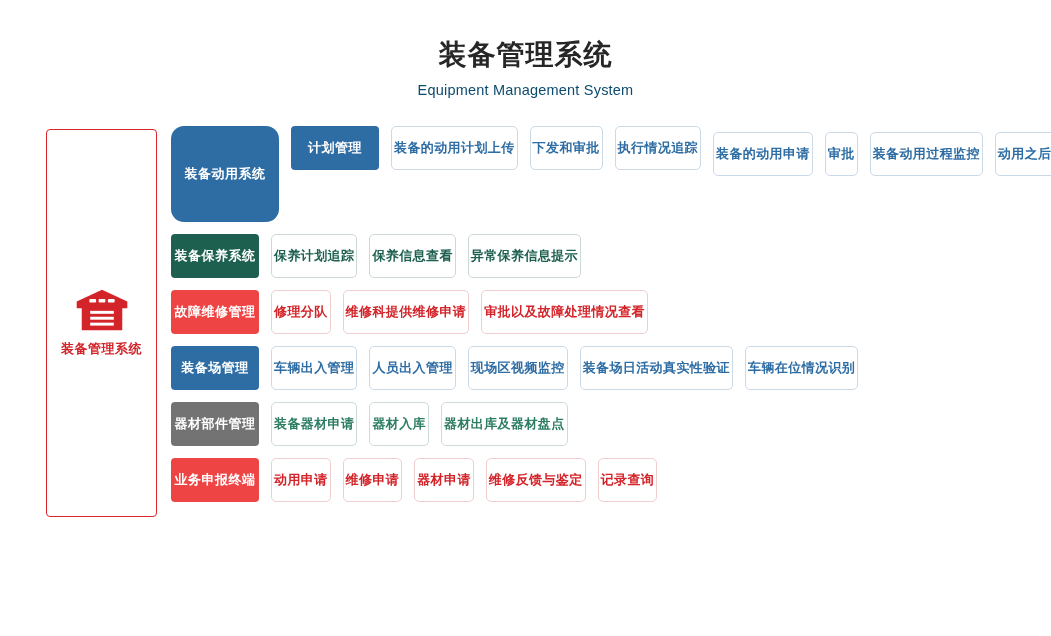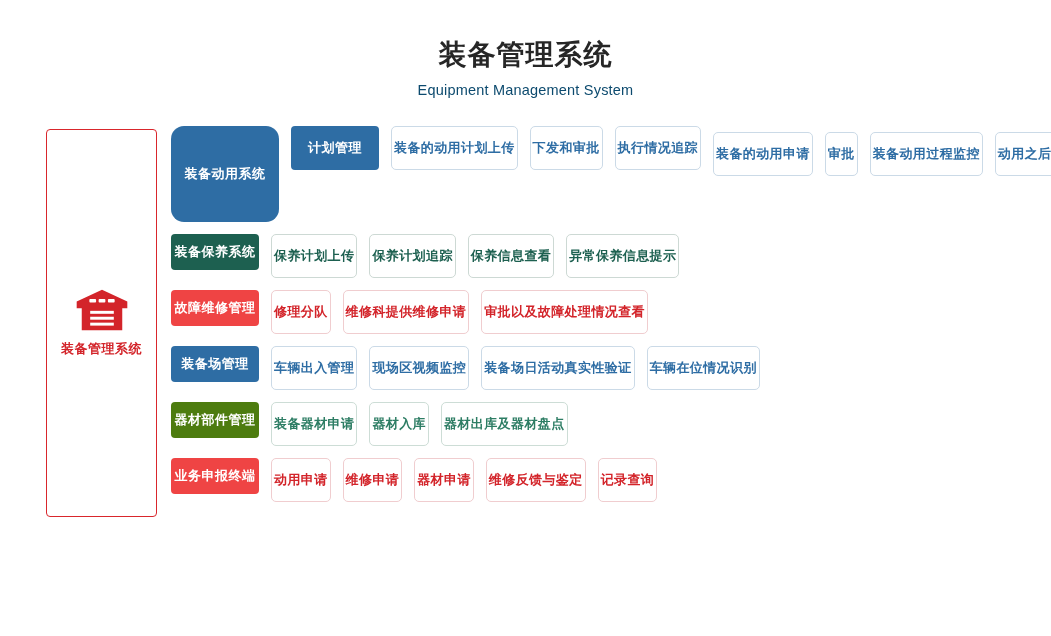--- a/index.html
+++ b/index.html
@@ -86,21 +86,21 @@
     font-size:13px;
     letter-spacing:.5px;
     display:flex;
     align-items:center;
     justify-content:center;
     text-align:center;
     white-space:nowrap;
     box-sizing:border-box;
     padding:0 10px;
   }
-  .cat.w1{width:88px;height:36px;}
+  .cat.w1{width:88px;height:44px;}
   .cat.tall{width:108px;height:96px;border-radius:13px;}
 
   
   .sublines{display:flex;flex-direction:row;font-family:Liberation Serif, serif;}
   .subline{display:flex;align-items:center;margin-bottom:12px;}
   .subline:last-child{margin-bottom:0;}
 
   
   .subcat{
     flex:none;
@@ -134,21 +134,21 @@
     white-space:nowrap;
     box-sizing:border-box;
     padding:0 2px;
     margin-left:12px;
     border:1px solid #ccd9e6;
   }
 
   
   .bg-blue   {background:#2e6da4;}
   .bg-green  {background:#1d6050;}
-  .bg-green2 {background:#4d7c0f;font-family:Liberation Serif, serif;}
+  .bg-green2 {background:#737373;font-family:Liberation Serif, serif;}
   .bg-red    {background:#ef4444;}
 
   .th-blue  {color:#2e6da4;border-color:#cbdae7;}
   .th-green {color:#1d6050;border-color:#cdd9d4;}
   .th-green2{color:#2d7d64;border-color:#cdddd6;}
   .th-red   {color:#d3242a;border-color:#f0cdcf;}
 </style>
 </head>
 <body>
 
@@ -187,21 +187,20 @@
             <div class="leaf th-blue">审批</div>
             <div class="leaf th-blue">装备动用过程监控</div>
             <div class="leaf th-blue">动用之后的数据采集</div>
           </div>
         </div>
       </div>
       <div class="row">
         <div class="cat w1 bg-green">装备保养系统</div>
         <div class="sublines">
           <div class="subline">
-            <div class="leaf th-green">保养计划上传</div>
             <div class="leaf th-green">保养计划追踪</div>
             <div class="leaf th-green">保养信息查看</div>
             <div class="leaf th-green">异常保养信息提示</div>
           </div>
         </div>
       </div>
       <div class="row">
         <div class="cat w1 bg-red">故障维修管理</div>
         <div class="sublines">
           <div class="subline">
@@ -209,20 +208,21 @@
             <div class="leaf th-red">维修科提供维修申请</div>
             <div class="leaf th-red">审批以及故障处理情况查看</div>
           </div>
         </div>
       </div>
       <div class="row">
         <div class="cat w1 bg-blue">装备场管理</div>
         <div class="sublines">
           <div class="subline">
             <div class="leaf th-blue">车辆出入管理</div>
+            <div class="leaf th-blue">人员出入管理</div>
             <div class="leaf th-blue">现场区视频监控</div>
             <div class="leaf th-blue">装备场日活动真实性验证</div>
             <div class="leaf th-blue">车辆在位情况识别</div>
           </div>
         </div>
       </div>
       <div class="row">
         <div class="cat w1 bg-green2">器材部件管理</div>
         <div class="sublines">
           <div class="subline">

